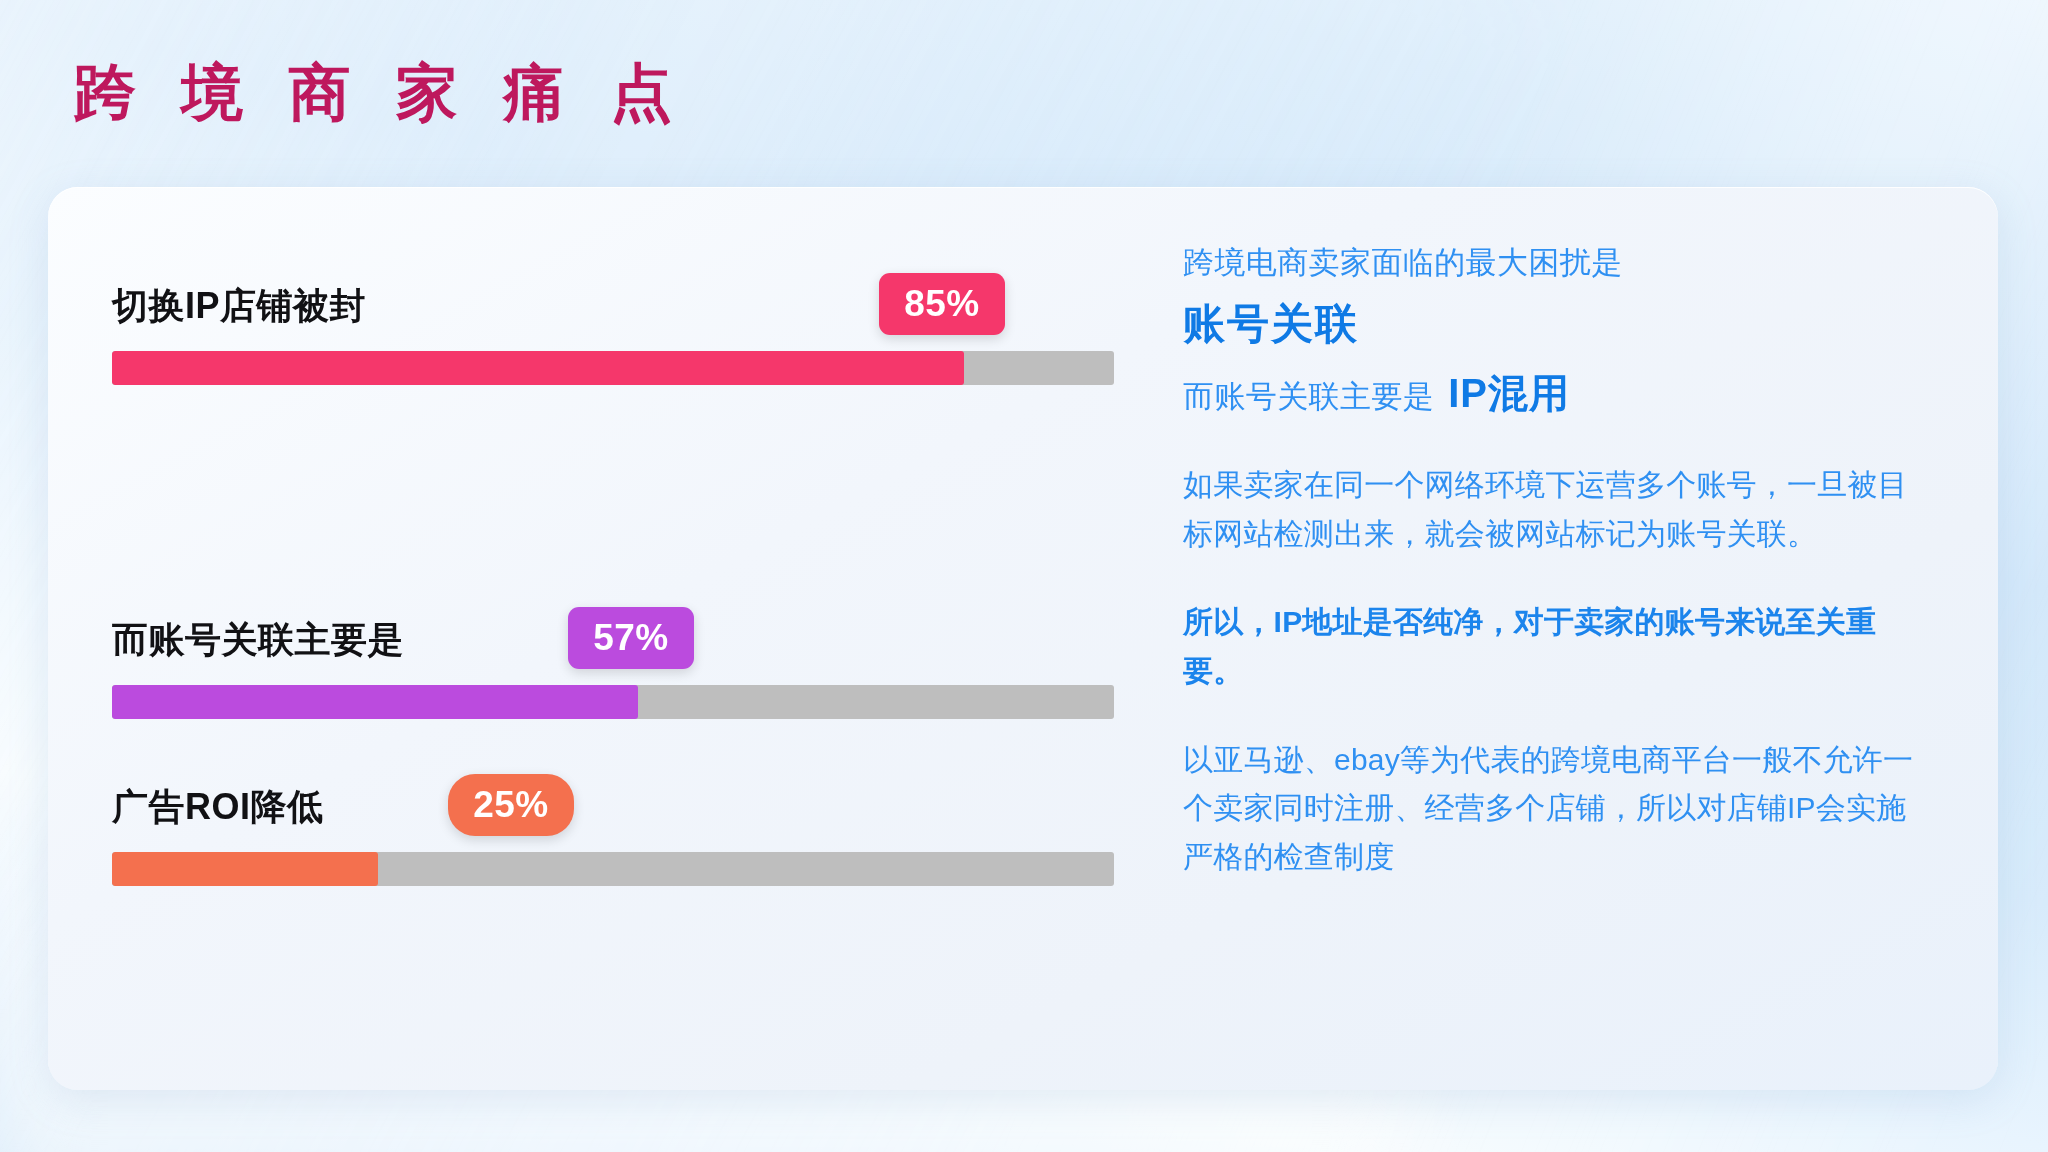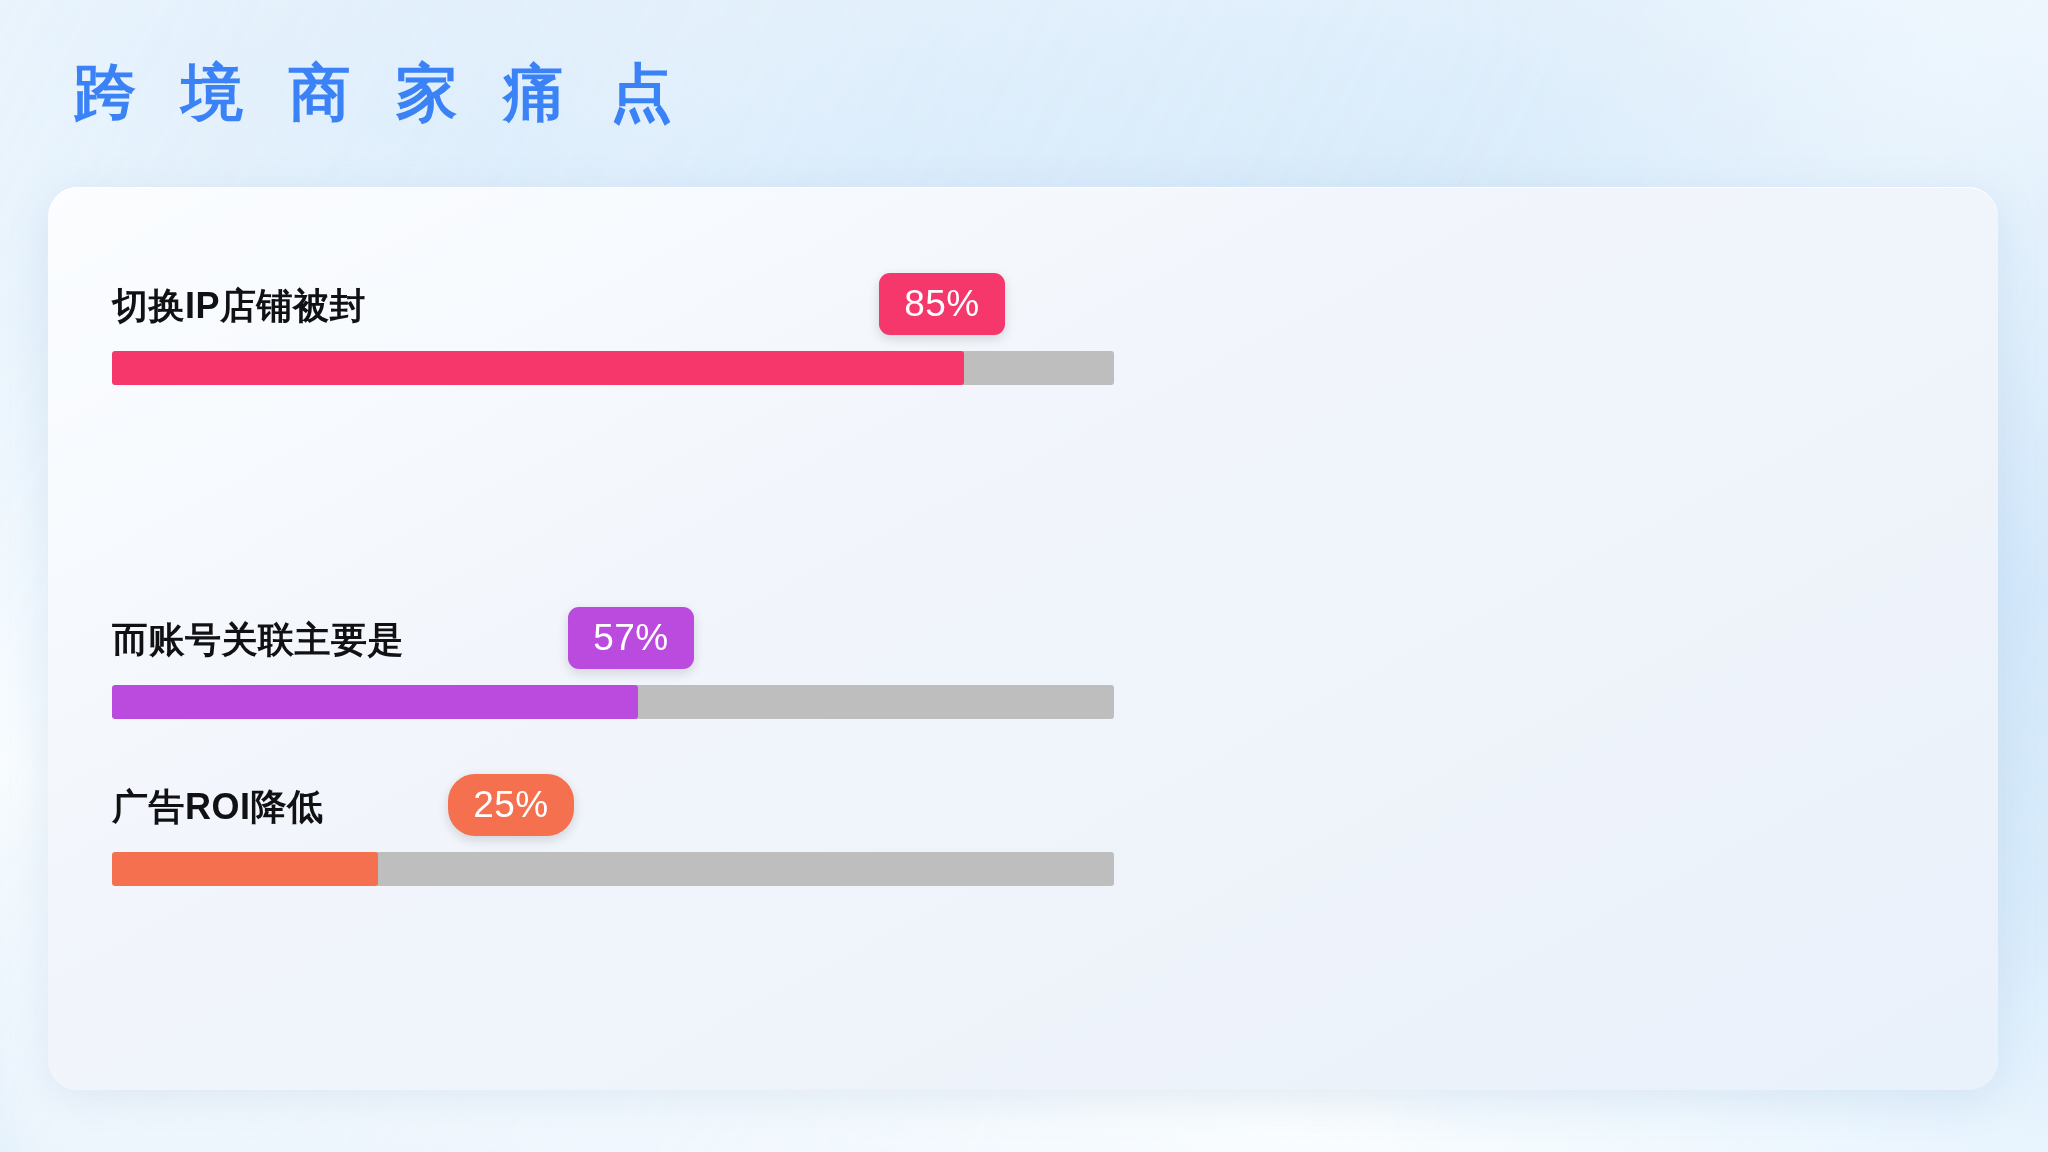--- a/index.html
+++ b/index.html
@@ -48,21 +48,21 @@
     filter:blur(40px);
   }
 
   
   .page-title {
     position:absolute;
     left:74px; top:62px;
     font-size:62px;
     font-weight:bold;
     letter-spacing:14px;
-    color:#3b82f6;
+    color:#be185d;
     line-height:1;
     white-space:nowrap;
   }
 
   
   .card {
     position:absolute;
     left:48px; top:187px;
     width:1950px; height:903px;
     border-radius:30px;
@@ -95,21 +95,21 @@
     bottom:0;
     height:62px;
     min-width:126px;
     padding:0 10px;
     border-radius:11px;
     display:flex;
     align-items:center;
     justify-content:center;
     color:#ffffff;
     font-size:37px;
-    font-weight:normal;
+    font-weight:bold;
     letter-spacing:0.5px;
     box-shadow:0 4px 12px rgba(0,0,0,0.14);
     margin-top:40px;
   }
   .bar-track {
     position:relative;
     margin-top:16px;
     width:1002px;
     height:34px;
     background:#bebebe;
@@ -205,14 +205,25 @@
         <div class="bar-header">
           <div class="bar-label">广告ROI降低</div>
           <div class="bar-badge" style="background: rgb(244, 112, 78); left: 336px; border-radius: 27px;">25%</div>
         </div>
         <div class="bar-track" style="background: rgb(190, 190, 190);">
           <div class="bar-fill" style="background: rgb(244, 112, 78); width: 26.5%;"></div>
         </div>
       </div>
     </div>
 
+  <div class="text-panel">
+    <div class="tp-lead">跨境电商卖家面临的最大困扰是</div>
+    <div class="tp-big">账号关联</div>
+    <div class="tp-sub">
+      <span>而账号关联主要是</span>
+      <span class="tp-sub-strong">IP混用</span>
+    </div>
+    <p class="tp-para">如果卖家在同一个网络环境下运营多个账号，一旦被目标网站检测出来，就会被网站标记为账号关联。</p>
+    <p class="tp-para bold">所以，IP地址是否纯净，对于卖家的账号来说至关重要。</p>
+    <p class="tp-para">以亚马逊、ebay等为代表的跨境电商平台一般不允许一个卖家同时注册、经营多个店铺，所以对店铺IP会实施严格的检查制度</p>
+  </div>
 
 </div>
 
 </body></html>

